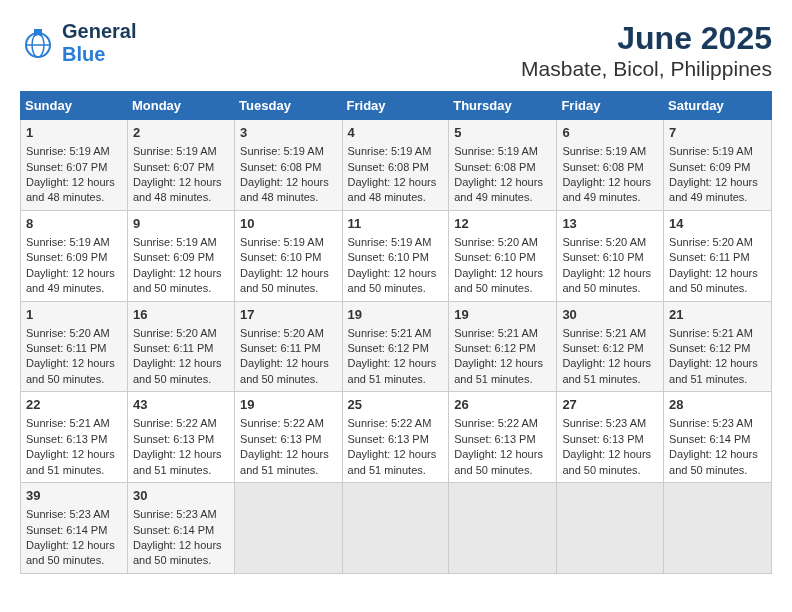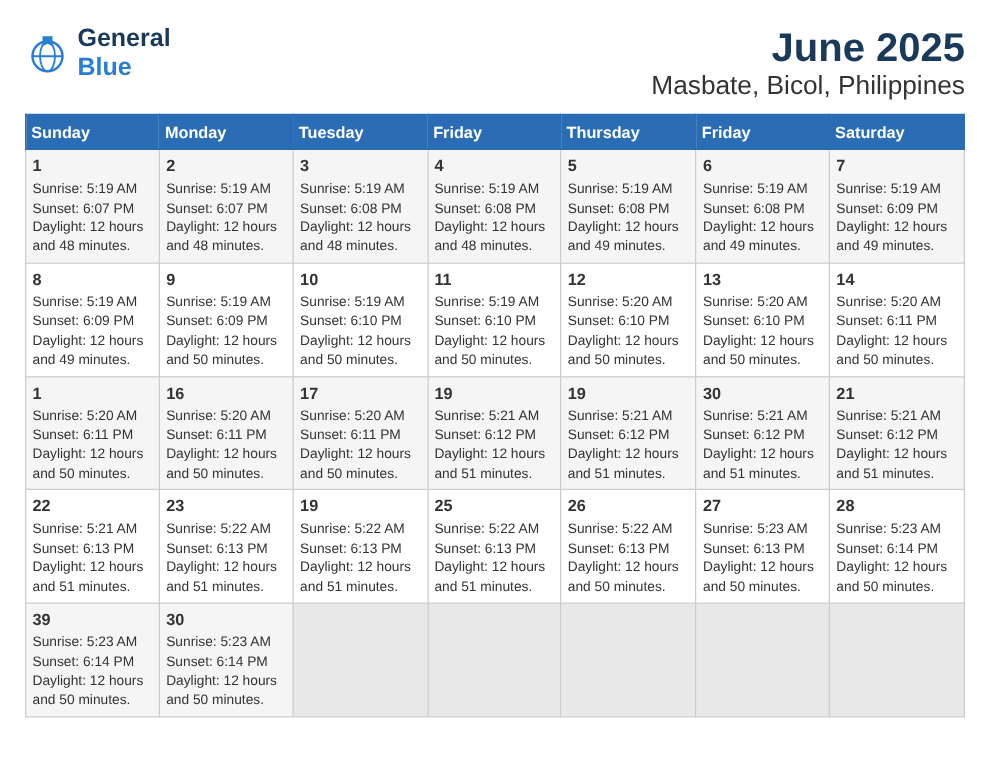--- a/index.html
+++ b/index.html
@@ -251,21 +251,21 @@
       </td>
         </tr>
         <tr>
           <td>
         <span class="day-num">22</span>
         <span>Sunrise: 5:21 AM</span><br>
         <span>Sunset: 6:13 PM</span><br>
         <span>Daylight: 12 hours and 51 minutes.</span>
       </td>
           <td>
-        <span class="day-num">23</span>
+        <span class="day-num">43</span>
         <span>Sunrise: 5:22 AM</span><br>
         <span>Sunset: 6:13 PM</span><br>
         <span>Daylight: 12 hours and 51 minutes.</span>
       </td>
           <td>
         <span class="day-num">19</span>
         <span>Sunrise: 5:22 AM</span><br>
         <span>Sunset: 6:13 PM</span><br>
         <span>Daylight: 12 hours and 51 minutes.</span>
       </td>

